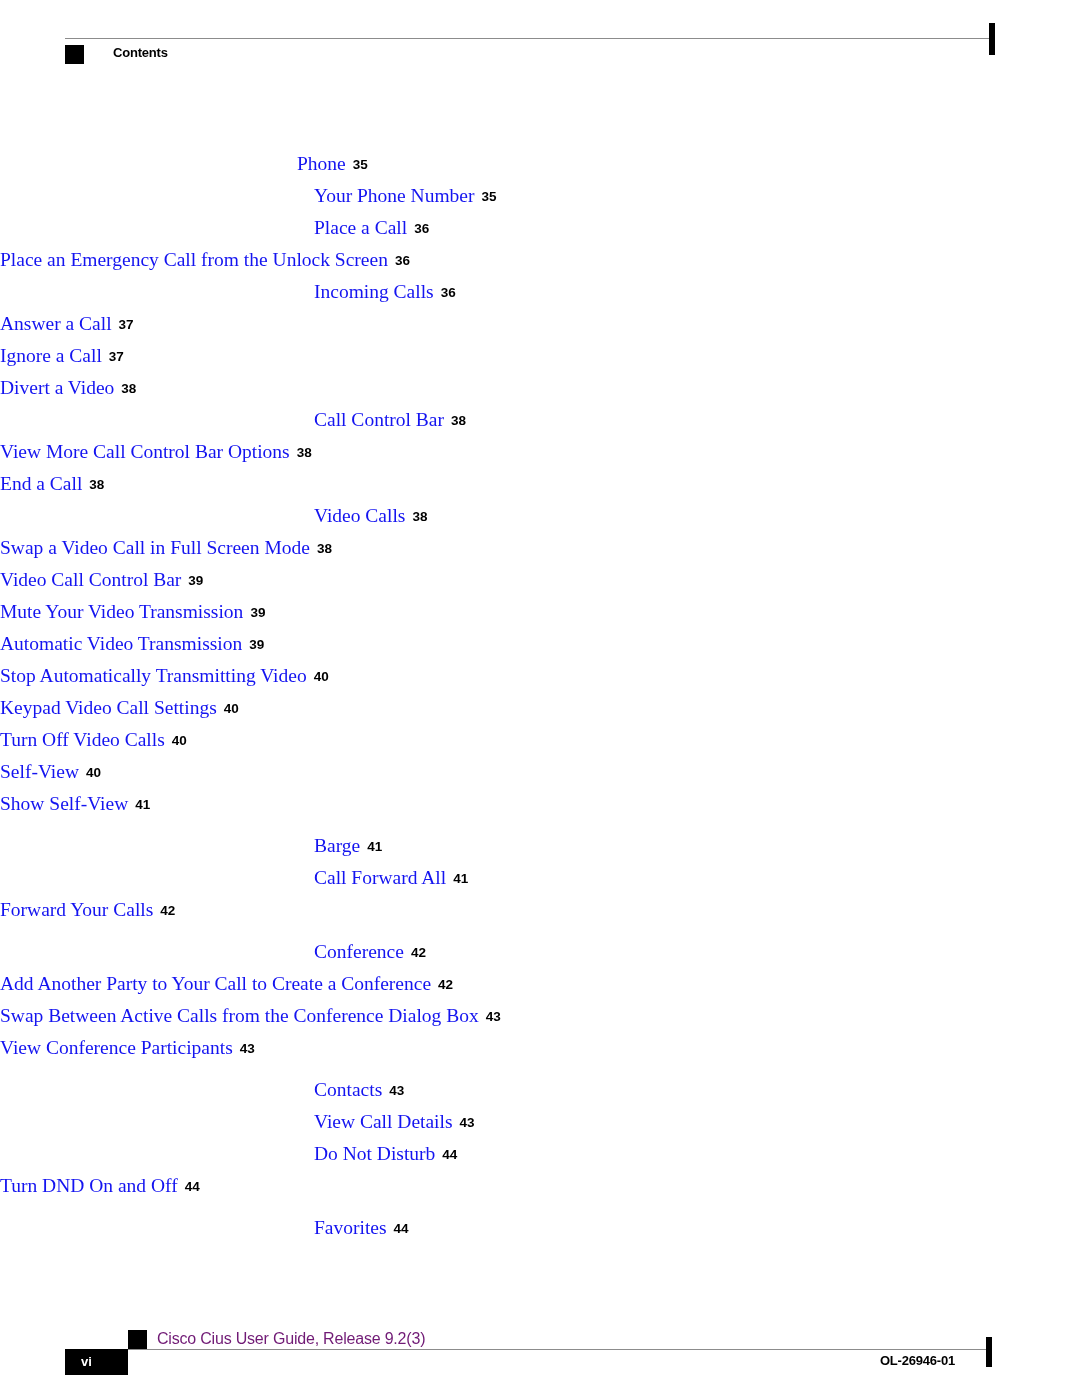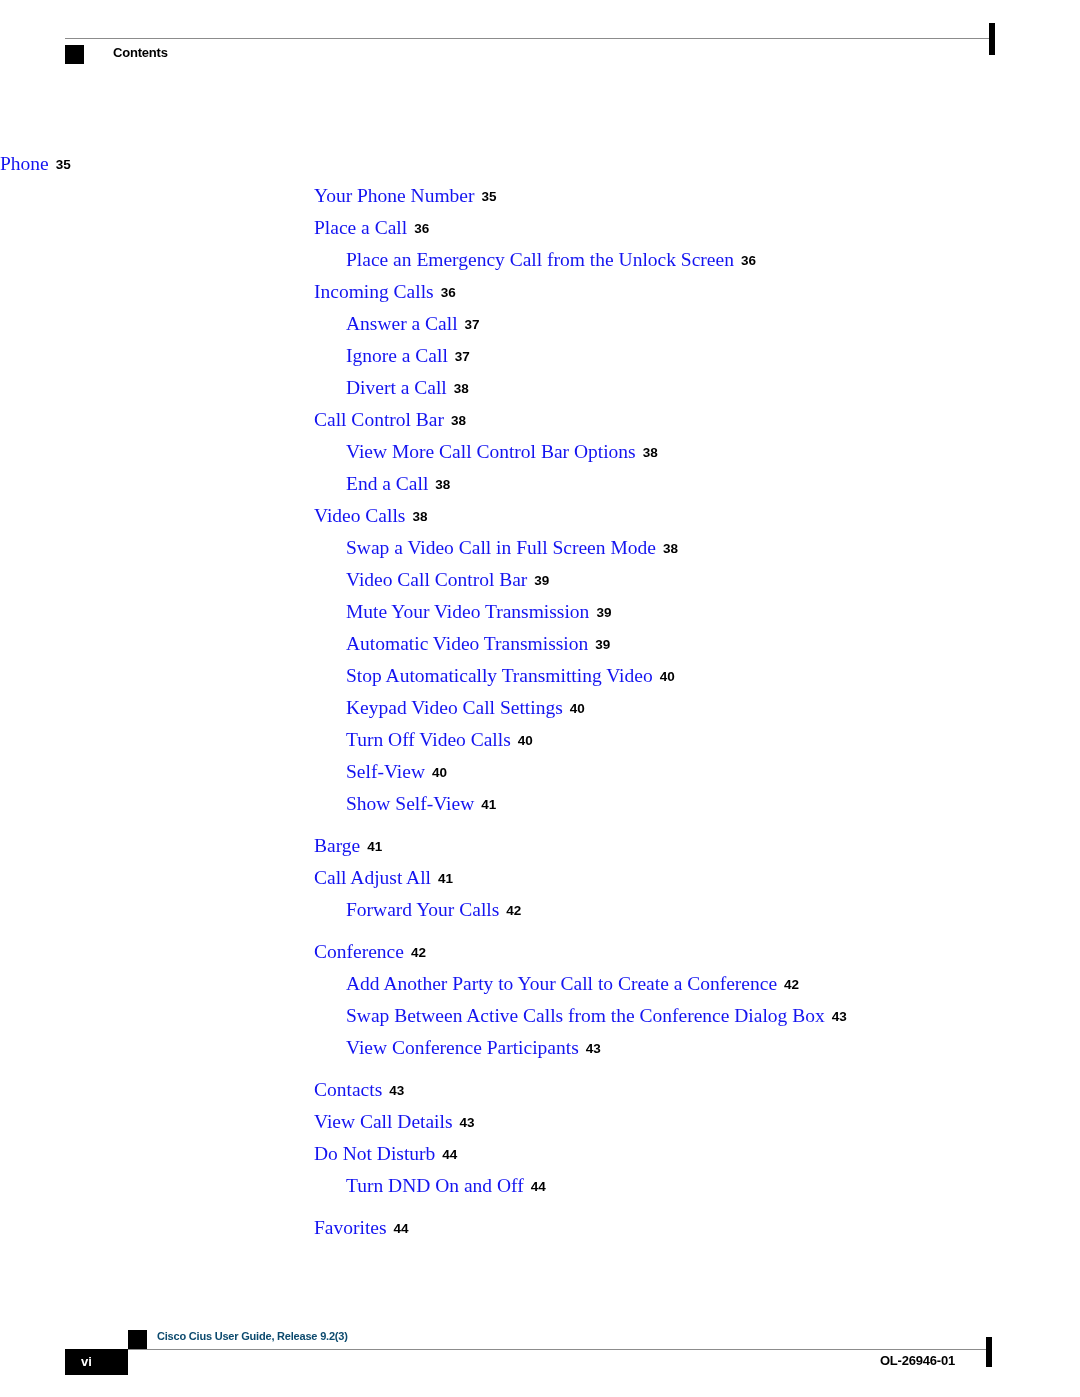--- a/index.html
+++ b/index.html
@@ -81,23 +81,23 @@
   }
   .toc-entry .page-num {
     font-family: "Liberation Sans", "DejaVu Sans", sans-serif;
     font-weight: bold;
     font-size: 13.5px;
     color: #000000;
     margin-left: 7px;
     position: relative;
     top: -1px;
   }
-  .lvl1 { }
+  .lvl1 { padding-left: 297px; }
   .lvl2 { padding-left: 314px; }
-  .lvl3 { padding-left: 346px; }
+  .lvl3 { }
 
   
   .gap-before { margin-top: 10px; }
   .footer-rule {
     position: absolute;
     left: 128px;
     top: 1349px;
     width: 864px;
     height: 1px;
     background: #8c8c8c;
@@ -116,24 +116,24 @@
     top: 1330px;
     width: 19px;
     height: 19px;
     background: #000000;
   }
   .footer-guide-title {
     position: absolute;
     left: 157px;
     top: 1330px;
     font-family: "Liberation Sans", "DejaVu Sans", sans-serif;
-    font-weight: bold;
-    font-size: 11px;
+    font-weight: normal;
+    font-size: 16px;
     letter-spacing: -0.2px;
-    color: #0c4a6e;
+    color: #701a75;
     white-space: nowrap;
   }
   .footer-pagebox {
     position: absolute;
     left: 65px;
     top: 1349px;
     width: 63px;
     height: 26px;
     background: #000000;
   }
@@ -177,36 +177,36 @@
   </div>
 
   <div class="toc" id="toc-list">
       <div class="toc-entry lvl1"><span class="title">Phone</span><span class="page-num">35</span></div>
       <div class="toc-entry lvl2"><span class="title">Your Phone Number</span><span class="page-num">35</span></div>
       <div class="toc-entry lvl2"><span class="title">Place a Call</span><span class="page-num">36</span></div>
       <div class="toc-entry lvl3"><span class="title">Place an Emergency Call from the Unlock Screen</span><span class="page-num">36</span></div>
       <div class="toc-entry lvl2"><span class="title">Incoming Calls</span><span class="page-num">36</span></div>
       <div class="toc-entry lvl3"><span class="title">Answer a Call</span><span class="page-num">37</span></div>
       <div class="toc-entry lvl3"><span class="title">Ignore a Call</span><span class="page-num">37</span></div>
-      <div class="toc-entry lvl3"><span class="title">Divert a Call</span><span class="page-num">38</span></div>
+      <div class="toc-entry lvl3"><span class="title">Divert a Video</span><span class="page-num">38</span></div>
       <div class="toc-entry lvl2"><span class="title">Call Control Bar</span><span class="page-num">38</span></div>
       <div class="toc-entry lvl3"><span class="title">View More Call Control Bar Options</span><span class="page-num">38</span></div>
       <div class="toc-entry lvl3"><span class="title">End a Call</span><span class="page-num">38</span></div>
       <div class="toc-entry lvl2"><span class="title">Video Calls</span><span class="page-num">38</span></div>
       <div class="toc-entry lvl3"><span class="title">Swap a Video Call in Full Screen Mode</span><span class="page-num">38</span></div>
       <div class="toc-entry lvl3"><span class="title">Video Call Control Bar</span><span class="page-num">39</span></div>
       <div class="toc-entry lvl3"><span class="title">Mute Your Video Transmission</span><span class="page-num">39</span></div>
       <div class="toc-entry lvl3"><span class="title">Automatic Video Transmission</span><span class="page-num">39</span></div>
       <div class="toc-entry lvl3"><span class="title">Stop Automatically Transmitting Video</span><span class="page-num">40</span></div>
       <div class="toc-entry lvl3"><span class="title">Keypad Video Call Settings</span><span class="page-num">40</span></div>
       <div class="toc-entry lvl3"><span class="title">Turn Off Video Calls</span><span class="page-num">40</span></div>
       <div class="toc-entry lvl3"><span class="title">Self-View</span><span class="page-num">40</span></div>
       <div class="toc-entry lvl3"><span class="title">Show Self-View</span><span class="page-num">41</span></div>
       <div class="toc-entry lvl2 gap-before"><span class="title">Barge</span><span class="page-num">41</span></div>
-      <div class="toc-entry lvl2"><span class="title">Call Adjust All</span><span class="page-num">41</span></div>
+      <div class="toc-entry lvl2"><span class="title">Call Forward All</span><span class="page-num">41</span></div>
       <div class="toc-entry lvl3"><span class="title">Forward Your Calls</span><span class="page-num">42</span></div>
       <div class="toc-entry lvl2 gap-before"><span class="title">Conference</span><span class="page-num">42</span></div>
       <div class="toc-entry lvl3"><span class="title">Add Another Party to Your Call to Create a Conference</span><span class="page-num">42</span></div>
       <div class="toc-entry lvl3"><span class="title">Swap Between Active Calls from the Conference Dialog Box</span><span class="page-num">43</span></div>
       <div class="toc-entry lvl3"><span class="title">View Conference Participants</span><span class="page-num">43</span></div>
       <div class="toc-entry lvl2 gap-before"><span class="title">Contacts</span><span class="page-num">43</span></div>
       <div class="toc-entry lvl2"><span class="title">View Call Details</span><span class="page-num">43</span></div>
       <div class="toc-entry lvl2"><span class="title">Do Not Disturb</span><span class="page-num">44</span></div>
       <div class="toc-entry lvl3"><span class="title">Turn DND On and Off</span><span class="page-num">44</span></div>
       <div class="toc-entry lvl2 gap-before"><span class="title">Favorites</span><span class="page-num">44</span></div>

